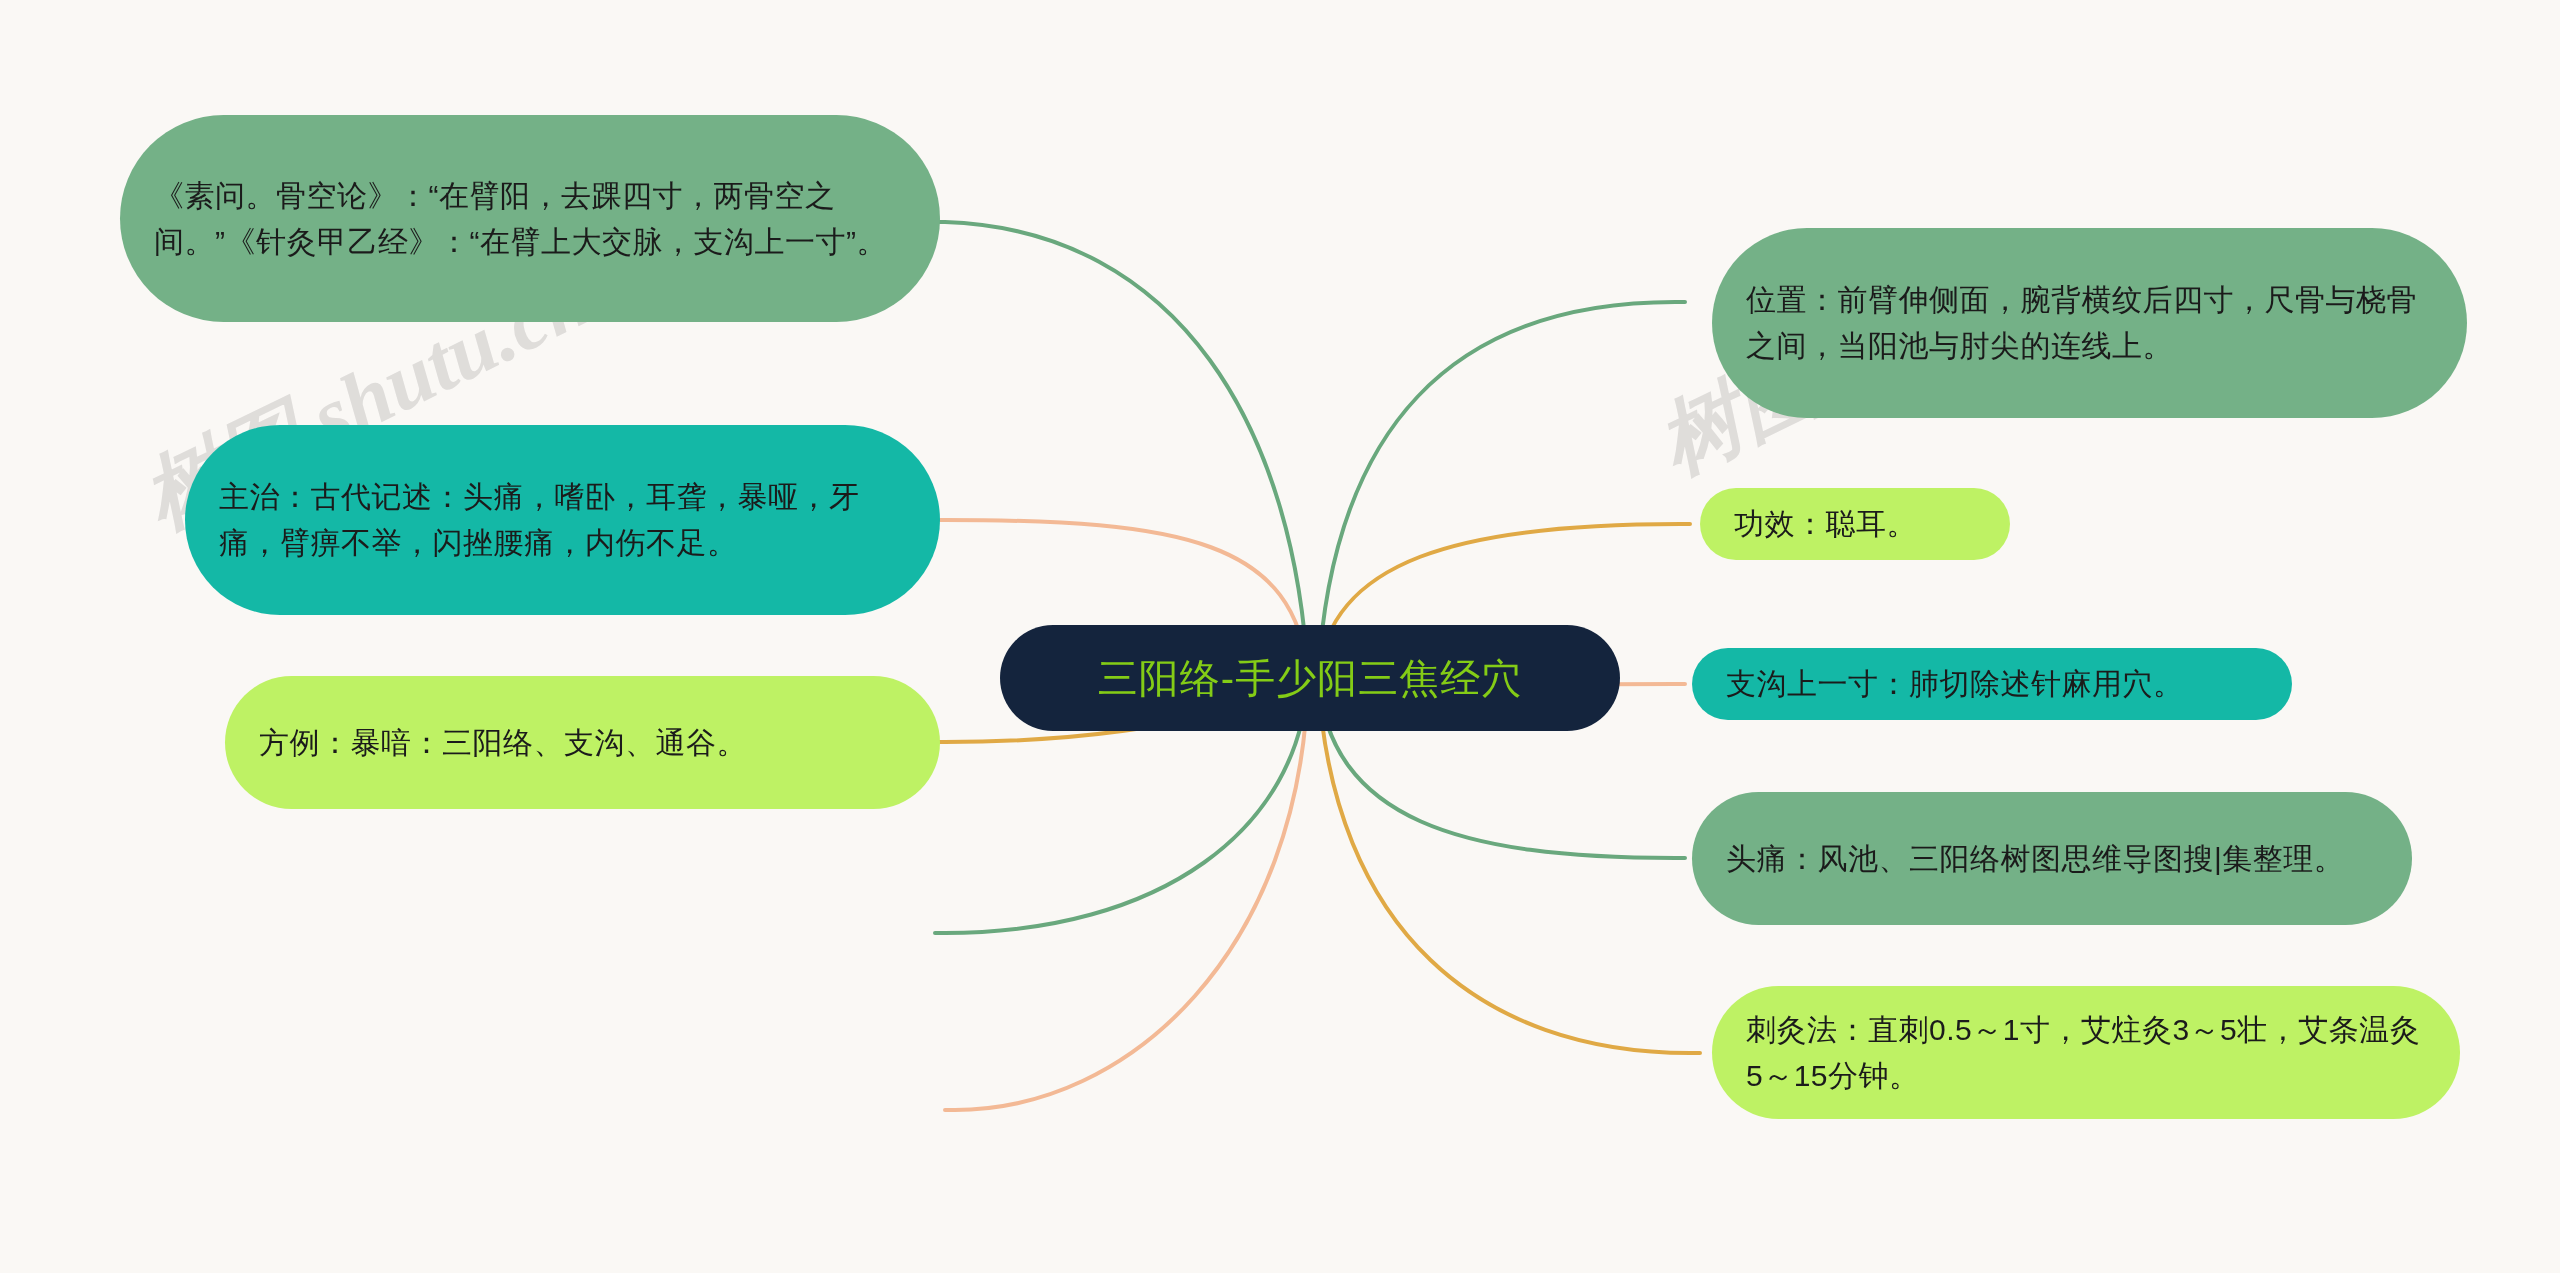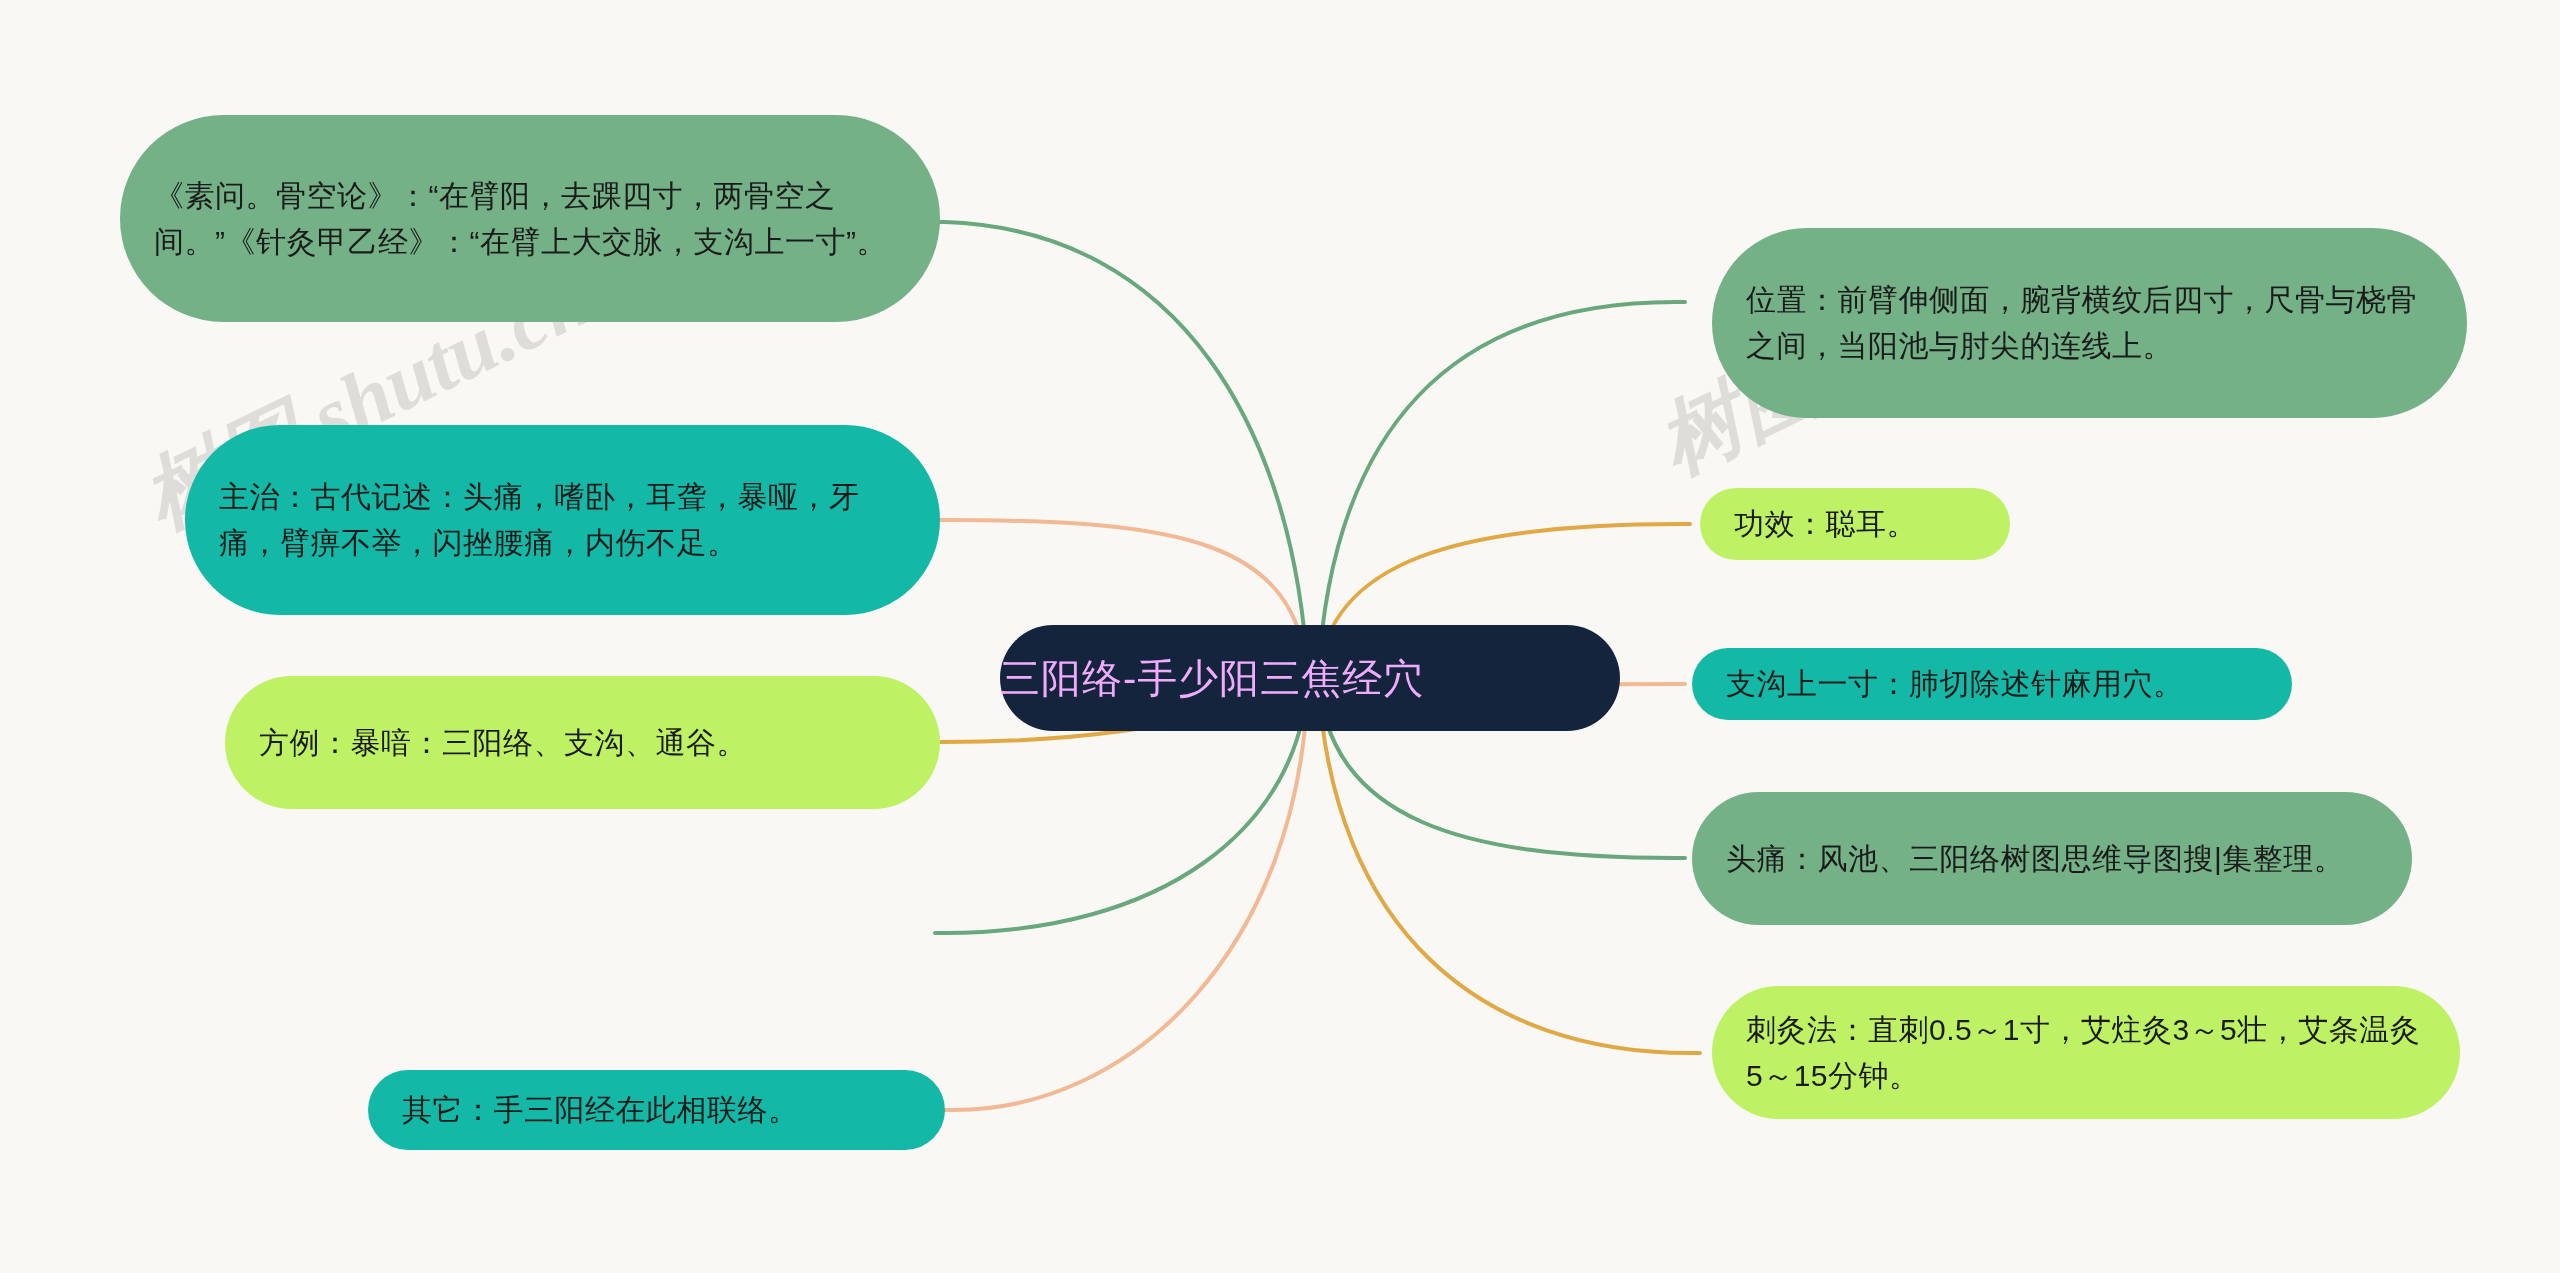--- a/index.html
+++ b/index.html
@@ -46,24 +46,25 @@
     text-align:left;
   }
   .node span{display:block;width:100%;}
   .green{background:#74B187;}
   .peach{background:#14b8a6;}
   .yellow{background:#bef264;}
 
   .center-node{
     position:absolute;
     background:#14243D;
-    color:#f0abfc;
+    color:#84cc16;
     border-radius:999px;
     display:flex;
     align-items:center;
+    justify-content:center;
     font-size:40px;
     letter-spacing:1px;
     font-weight:400;
     box-sizing:border-box;
   }
 </style>
 </head>
 <body>
 
 <div id="stage">
@@ -92,23 +93,20 @@
 
   <div class="node peach" style="left:185px;top:425px;width:755px;height:190px;">
     <span>主治：古代记述：头痛，嗜卧，耳聋，暴哑，牙痛，臂痹不举，闪挫腰痛，内伤不足。</span>
   </div>
 
   <div class="node yellow" style="left:225px;top:676px;width:715px;height:133px;">
     <span>方例：暴喑：三阳络、支沟、通谷。</span>
   </div>
 
 
-  <div class="node peach" style="left:368px;top:1070px;width:577px;height:80px;">
-    <span>其它：手三阳经在此相联络。</span>
-  </div>
 
   <div class="center-node" style="left:1000px;top:625px;width:620px;height:106px;">
     <span>三阳络-手少阳三焦经穴</span>
   </div>
 
   <div class="node green" style="left:1712px;top:228px;width:755px;height:190px;">
     <span>位置：前臂伸侧面，腕背横纹后四寸，尺骨与桡骨之间，当阳池与肘尖的连线上。</span>
   </div>
 
   <div class="node yellow" style="left:1700px;top:488px;width:310px;height:72px;">

